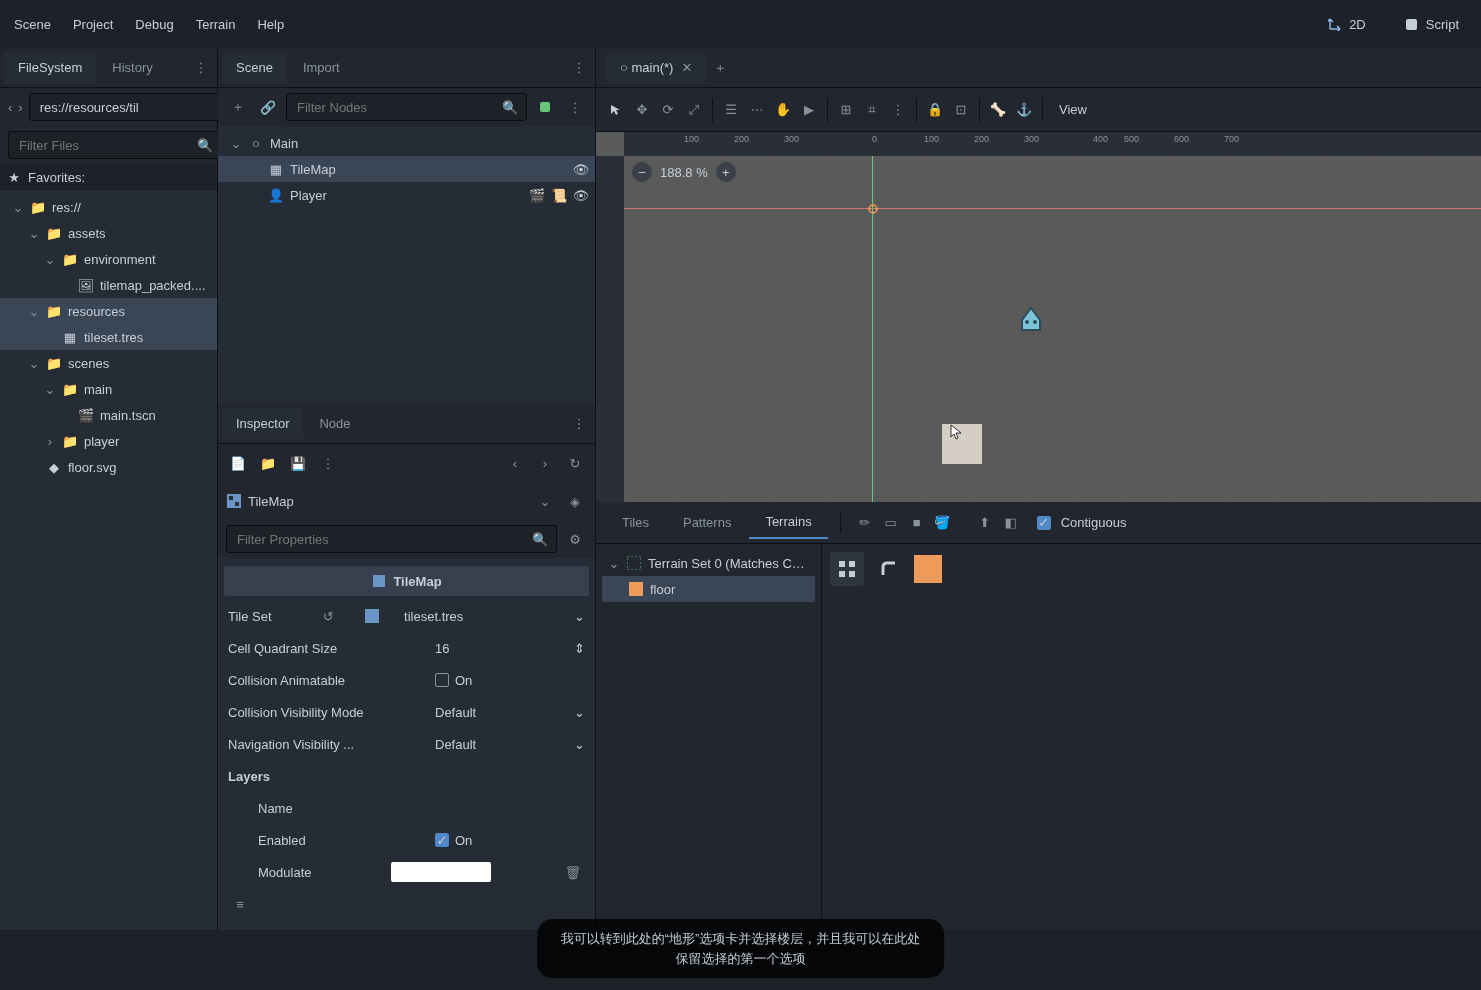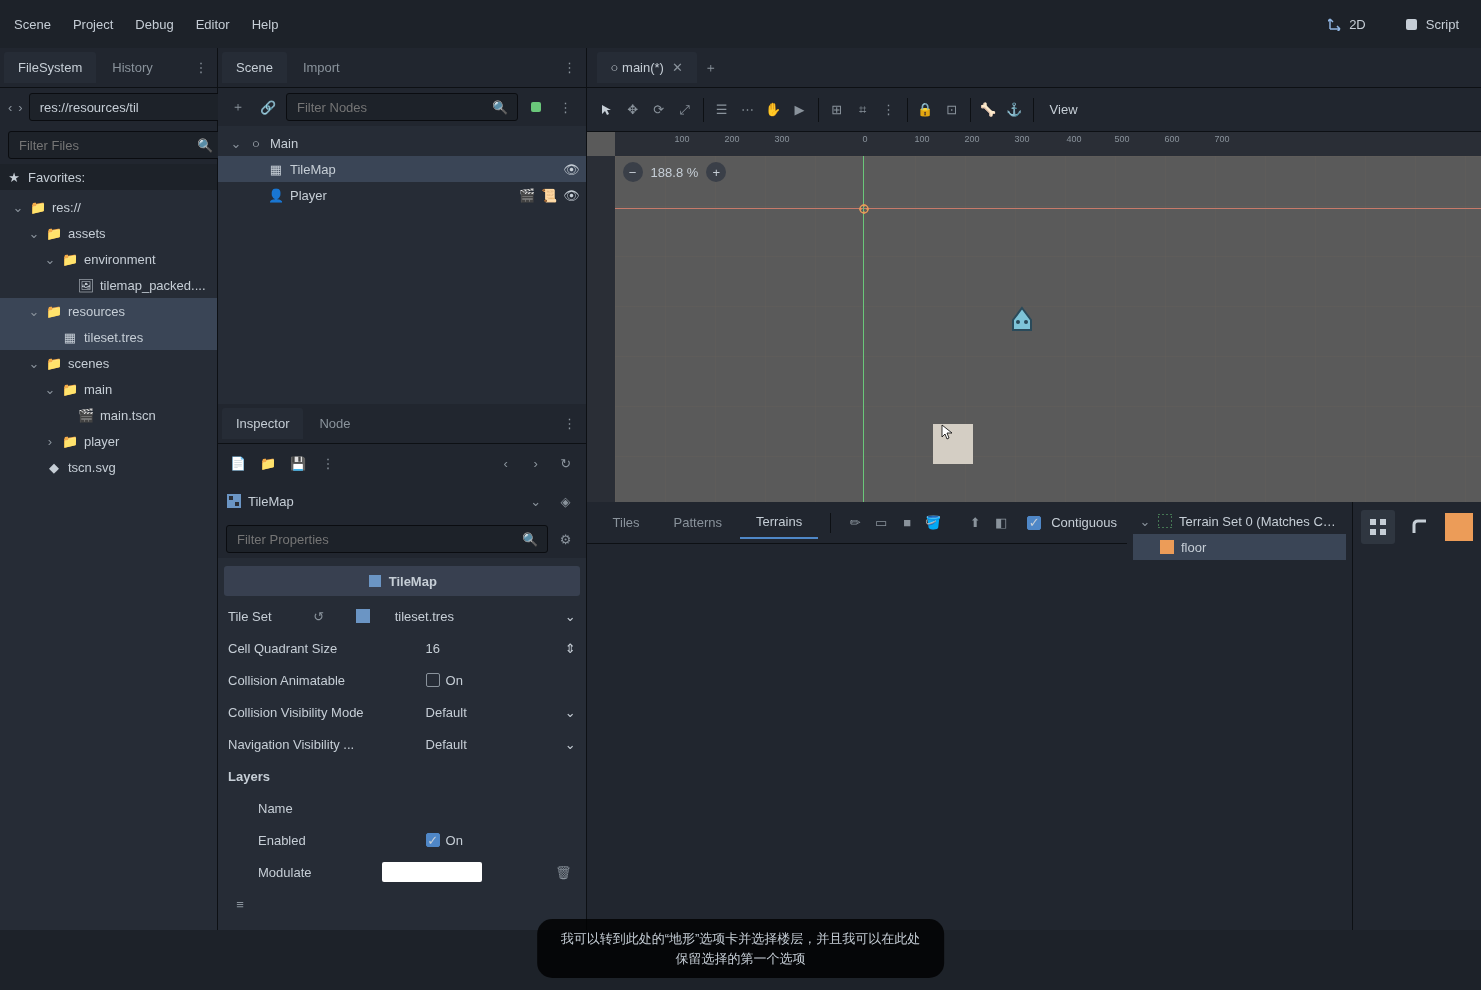--- a/index.html
+++ b/index.html
@@ -66,21 +66,21 @@
   .tbtn{padding:0 10px;height:28px;display:flex;align-items:center;border-radius:3px;}
   svg{display:block;}
 </style>
 </head>
 <body>
 
 <div class="menubar">
   <span>Scene</span>
   <span>Project</span>
   <span>Debug</span>
-  <span>Editor</span>
+  <span>Terrain</span>
   <span>Help</span>
   <div class="spacer"></div>
   <div class="mode">
     <span class="ic">
         <svg width="14" height="14" viewBox="0 0 14 14">
           <path d="M2 12 L2 2 M2 2 L5 5 M2 2 L-1 5 M2 12 L12 12 M12 12 L9 9 M12 12 L9 15" stroke="#8fb4e0" stroke-width="1.5" fill="none"></path>
         </svg>
       </span>
     <span>2D</span>
   </div>
@@ -180,21 +180,21 @@
         <div class="trow">
           <span class="ind" style="width:32px"></span>
           <span class="chev">›</span>
           <span class="ic folder">📁</span>
           <span class="lbl">player</span>
         </div>
         <div class="trow">
           <span class="ind" style="width:16px"></span>
           <span class="chev"></span>
           <span class="ic ">◆</span>
-          <span class="lbl">tscn.svg</span>
+          <span class="lbl">floor.svg</span>
         </div>
       </div>
   </div>
 
   <div class="mid">
     <div class="tabrow">
       <div class="tab active">Scene</div>
       <div class="tab">Import</div>
       <div style="flex:1"></div>
       <div class="iconbtn">⋮</div>
@@ -383,21 +383,21 @@
     </div>
     <div class="viewport" style="height:370px;flex:none">
       <div class="ruler-h" id="ruler-h">
           <span class="rtick" style="left: 60px;">100</span>
           <span class="rtick" style="left: 110px;">200</span>
           <span class="rtick" style="left: 160px;">300</span>
           <span class="rtick" style="left: 248px;">0</span>
           <span class="rtick" style="left: 300px;">100</span>
           <span class="rtick" style="left: 350px;">200</span>
           <span class="rtick" style="left: 400px;">300</span>
-          <span class="rtick" style="left: 452px;">400</span>
+          <span class="rtick" style="left: 469px;">400</span>
           <span class="rtick" style="left: 500px;">500</span>
           <span class="rtick" style="left: 550px;">600</span>
           <span class="rtick" style="left: 600px;">700</span>
         </div>
       <div class="ruler-v"></div>
       <div class="grid">
         <div class="gridlines"></div>
         <div class="axis-h"></div>
         <div class="axis-v"></div>
         <div style="position:absolute;left:244px;top:48px;width:10px;height:10px;">
@@ -420,21 +420,21 @@
             </svg>
           </div>
       </div>
       <div class="zoom">
         <div class="zbtn">−</div>
         <span>188.8 %</span>
         <div class="zbtn">+</div>
       </div>
     </div>
 
-    <div style="flex:1;display:flex;background:var(--panel)">
+    <div style="flex:1;display:flex;flex-direction:column;background:var(--panel)">
       <div class="btabs">
         <div class="btab">Tiles</div>
         <div class="btab">Patterns</div>
         <div class="btab active">Terrains</div>
         <div class="sep" style="width:1px;height:20px;background:var(--border);margin:0 10px"></div>
         <div class="iconbtn">✏</div>
         <div class="iconbtn">▭</div>
         <div class="iconbtn">■</div>
         <div class="iconbtn">🪣</div>
         <div style="width:14px"></div>

